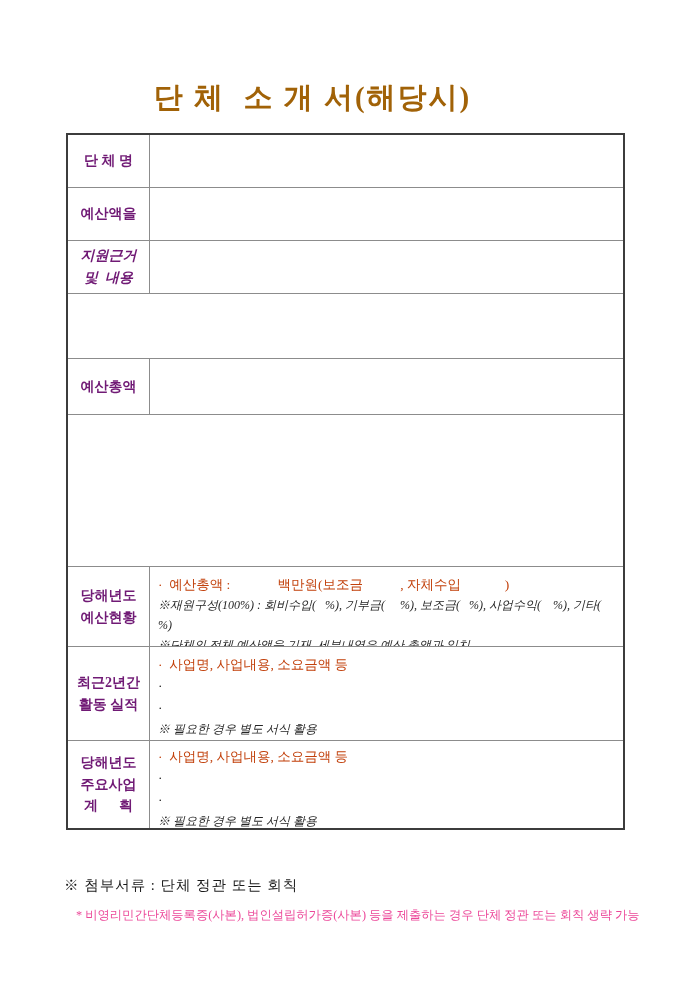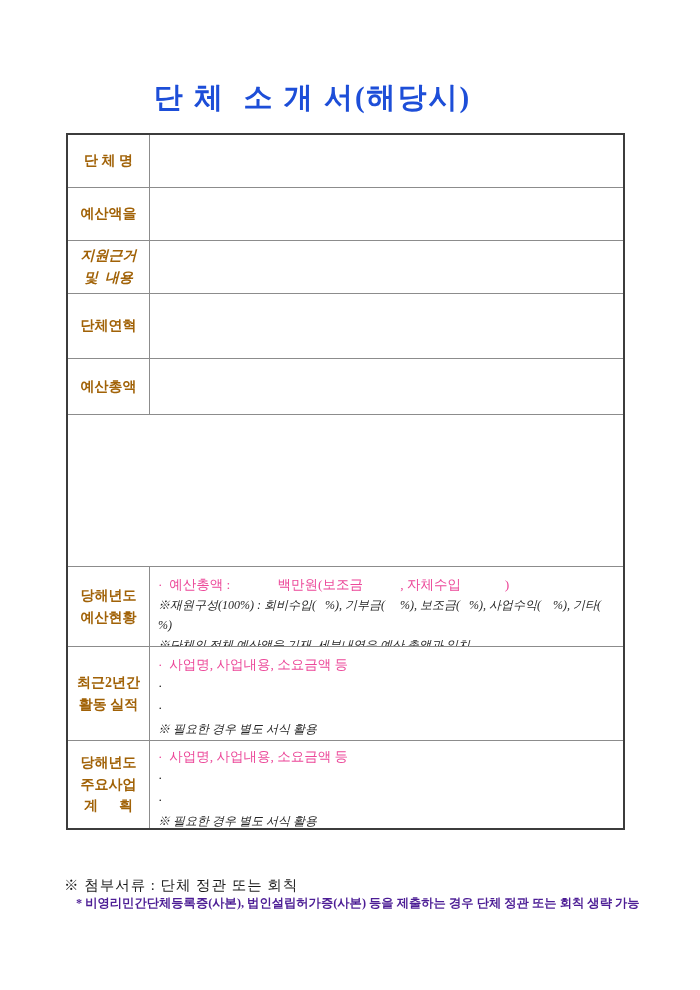--- a/index.html
+++ b/index.html
@@ -9,21 +9,21 @@
     font-family: "Liberation Serif", "DejaVu Serif", serif;
     position: relative;
     color: #1c1c1c;
   }
   .page { position: absolute; left: 0; top: 0; width: 700px; height: 990px; background: #ffffff; }
 
   .form-title {
     position: absolute; top: 78px; left: 0; width: 625px;
     text-align: center;
     font-size: 29px; font-weight: bold; letter-spacing: 2px;
-    color: #1d4ed8;
+    color: #a16207;
     white-space: pre-wrap;
   }
 
   .form-table {
     position: absolute; left: 66px; top: 133px;
     width: 559px;
     border: 2px solid #3c3c3c;
     background: #ffffff;
     box-sizing: border-box;
   }
@@ -33,53 +33,52 @@
   .r4 { height: 65px; } .r5 { height: 56px; } .r6 { height: 152px; }
   .r7 { height: 80px; } .r8 { height: 94px; } .r9 { height: 88px; }
 
   .label-cell {
     flex: 0 0 82px; width: 82px;
     border-right: 1px solid #8c8c8c;
     display: flex; align-items: center; justify-content: center;
     text-align: center;
     font-weight: bold; font-size: 14px; line-height: 1.55;
     white-space: pre-wrap;
-    color: #a16207;
+    color: #701a75;
     box-sizing: border-box;
     padding: 0;
   }
   .content-cell {
     flex: 1 1 auto;
     box-sizing: border-box;
     padding: 5px 8px;
     overflow: hidden;
   }
   .line-bullet {
     font-size: 13.5px; line-height: 21px;
-    white-space: pre-wrap; color: #ec4899;
+    white-space: pre-wrap; color: #c2410c;
   }
   .line-dot { font-size: 13.5px; line-height: 22px; white-space: pre-wrap; color: #222222; }
   .line-note {
     font-size: 12px; line-height: 20px;
     white-space: pre-wrap; color: #252525; font-style: italic;
   }
 
   .footer {
     position: absolute; left: 64px; top: 836px; width: 590px;
   }
   .footer-line1 {
     font-size: 14.5px; letter-spacing: 1px; color: #1a1a1a;
     white-space: pre-wrap;
     margin-top: 40px;
   }
   .footer-line2 {
-    margin-top: 0; padding-left: 12px;
-    font-size: 12.3px; color: #4c1d95;
+    margin-top: 12px; padding-left: 12px;
+    font-size: 12.3px; color: #ec4899;
     white-space: pre-wrap;
-    font-weight: bold;
   }
 </style>
 </head>
 <body>
 
 <div class="page">
 
   <div class="form-title">단 체  소 개 서(해당시)</div>
 
   <div class="form-table">
@@ -94,21 +93,20 @@
       <div class="content-cell"></div>
     </div>
 
     <div class="row r3">
       <div class="label-cell">지원근거
 및  내용</div>
       <div class="content-cell"></div>
     </div>
 
     <div class="row r4">
-      <div class="label-cell">단체연혁</div>
       <div class="content-cell"></div>
     </div>
 
     <div class="row r5">
       <div class="label-cell">예산총액</div>
       <div class="content-cell"></div>
     </div>
 
     <div class="row r6">
       <div class="content-cell"></div>

